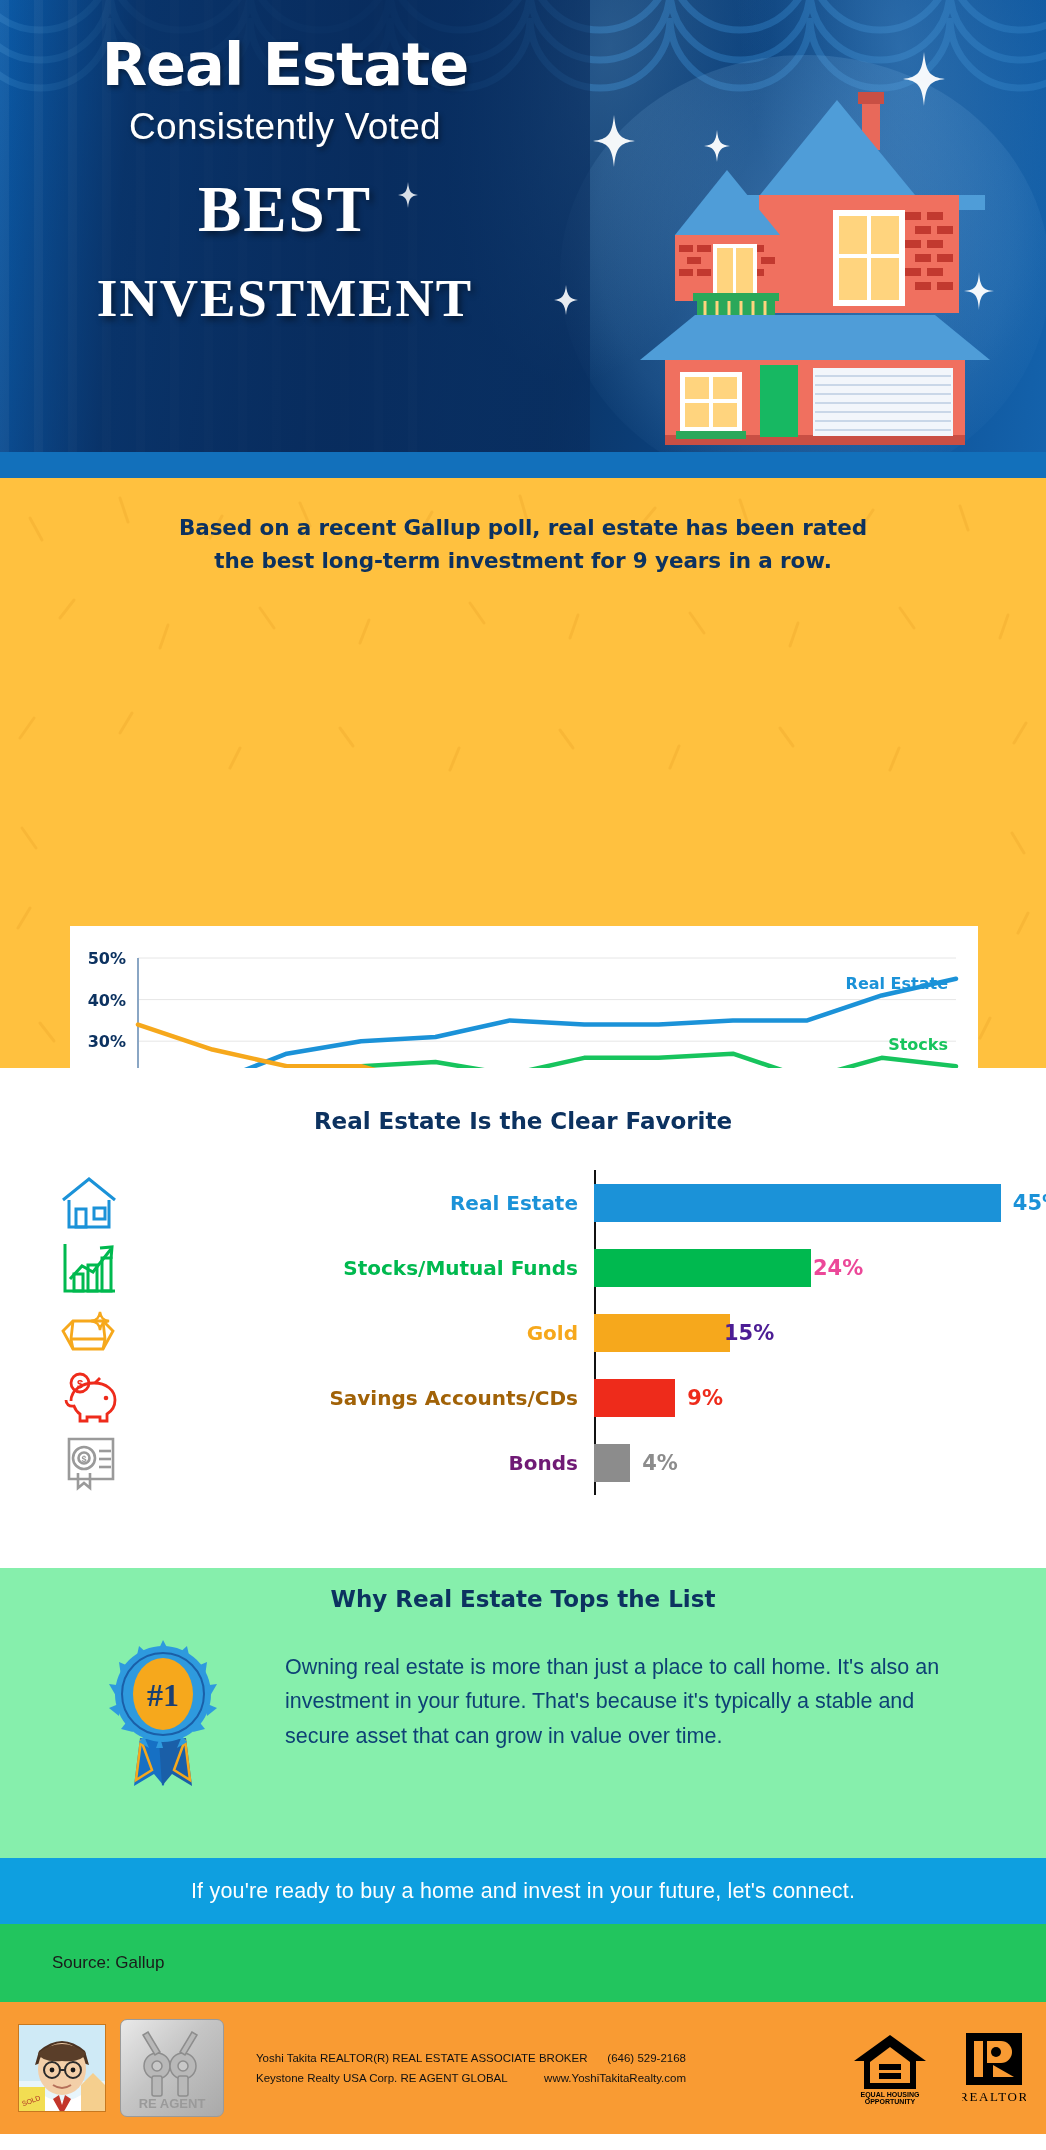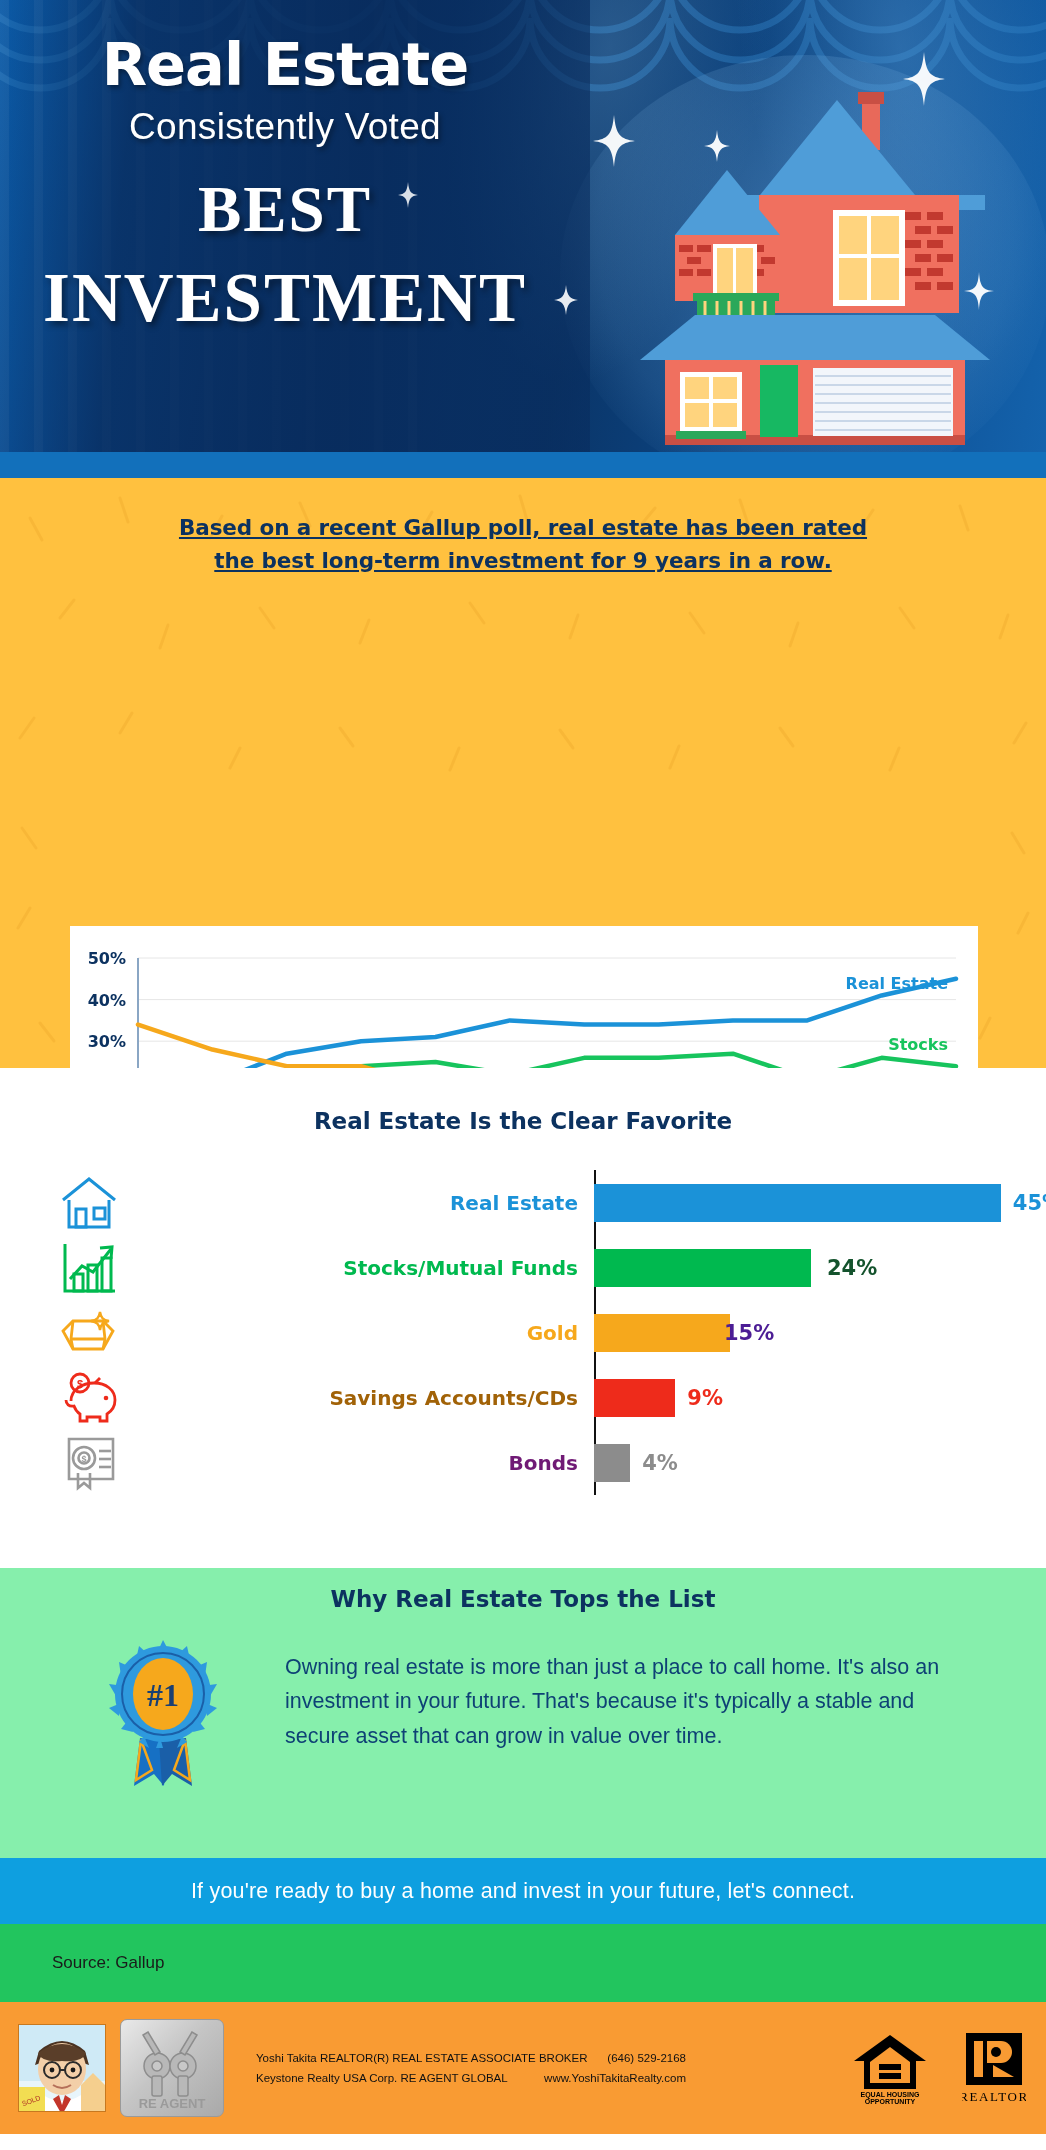--- a/index.html
+++ b/index.html
@@ -62,21 +62,21 @@
     text-shadow: 2px 3px 5px rgba(0,0,0,.40);
     margin-top: 10px; letter-spacing: .3px;
   }
   .ht-3, .ht-4 {
     font-family: "Liberation Serif", serif;
     font-weight: bold; color: #ffffff;
     text-shadow: 3px 4px 6px rgba(0,0,0,.45);
     letter-spacing: 2px;
   }
   .ht-3 { font-size: 65px; margin-top: 24px; }
-  .ht-4 { font-size: 69px; margin-top: 12px; }
+  .ht-4 { font-size: 53px; margin-top: 21px; }
   .hero-baseline {
     position: absolute; left: 0; bottom: 0; width: 1046px; height: 26px;
     background: #1270bb;
   }
   .sparkle { position: absolute; z-index: 7; }
 
   
   .gallup {
     position: relative;
     width: 1046px; height: 590px;
@@ -87,21 +87,20 @@
   .gallup-head {
     position: relative; z-index: 3;
     padding-top: 34px;
     text-align: center;
     font-family: "DejaVu Sans", sans-serif;
     font-weight: bold;
     font-size: 21.5px;
     line-height: 1.52;
     color: #0c3260;
     letter-spacing: -.1px;
-    text-decoration: underline;
   }
   .chart-panel {
     position: absolute; z-index: 4;
     left: 70px; top: 448px;
     width: 908px; height: 292px;
     background: #ffffff;
   }
   .line-svg { display: block; }
 
   
@@ -497,21 +496,21 @@
               <rect x="28" y="24" width="9" height="26"></rect>
               <rect x="42" y="17" width="9" height="33"></rect>
               <polyline points="10,38 22,25 33,31 51,8"></polyline>
               <polyline points="40,7 52,6 51,18"></polyline>
             </svg>
           </div>
           <div class="bar-label" style="color:#00b94f">Stocks/Mutual Funds</div>
           <div class="bar-track">
             <div class="bar-axis"></div>
             <div class="bar-fill" style="width:216.95999999999998px;background:#00b94f"></div>
-            <div class="bar-value" style="left:233px;color:#14532d">24%</div>
+            <div class="bar-value" style="left:219px;color:#ec4899">24%</div>
           </div>
         </div>
         <div class="bar-row">
           <div class="bar-icon">
             <svg width="60" height="52" viewBox="0 0 60 52" fill="none" stroke="#f6a81c" stroke-width="2.8">
               <path d="M4 24 L14 14 H44 L54 24 L44 42 H14 Z"></path>
               <path d="M14 14 L12 32 L14 42"></path>
               <path d="M44 14 L46 32 L44 42"></path>
               <path d="M12 32 H46"></path>
               <path d="M41 5 c1 6 3 8 9 9 c-6 1 -8 3 -9 9 c-1 -6 -3 -8 -9 -9 c6 -1 8 -3 9 -9Z" stroke-width="2.4"></path>

